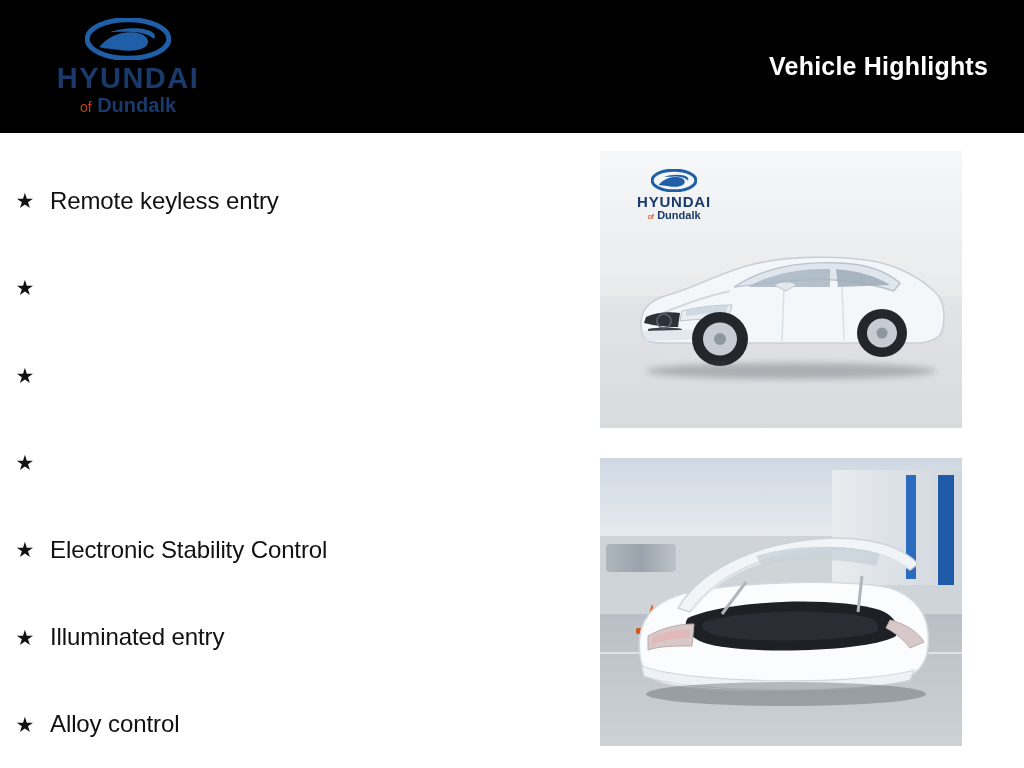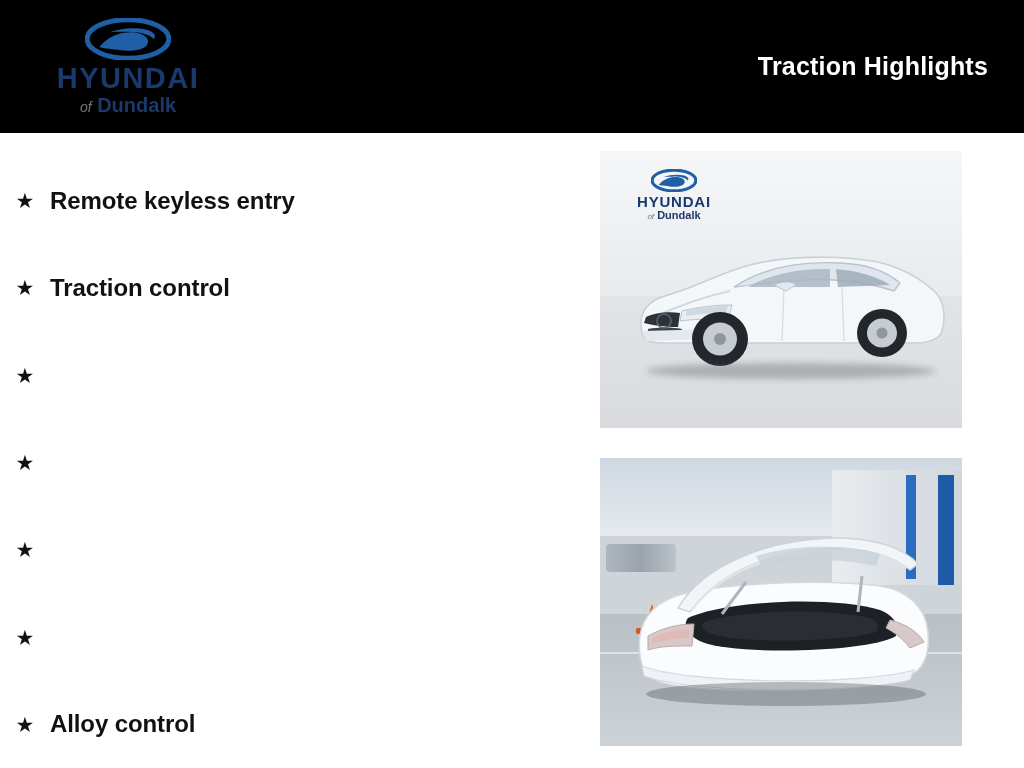--- a/index.html
+++ b/index.html
@@ -55,22 +55,21 @@
   .brand-sub {
     margin-top: 2px;
     font-size: 20px;
     font-weight: bold;
     color: #1a3a6b;
     line-height: 1;
   }
   .brand-sub .of {
     font-size: 14px;
     font-weight: normal;
-    font-style: italic;
-    color: #737373;
+    color: #c2410c;
   }
   .header-title {
     margin-right: 36px;
     color: #ffffff;
     font-size: 25px;
     font-weight: bold;
     letter-spacing: 0.2px;
   }
 
   
@@ -95,21 +94,21 @@
   }
   .bullet-star {
     width: 22px;
     text-align: center;
     font-size: 21px;
     color: #111111;
     line-height: 1;
   }
   .highlight-label {
     font-size: 24px;
-    font-weight: bold;
+    font-weight: normal;
     color: #111111;
     letter-spacing: -0.1px;
   }
 
   
   .photos {
     width: 424px;
     position: relative;
   }
   .photo {
@@ -214,51 +213,52 @@
         <path d="M20 40 C34 24 52 18 70 20 C84 22 92 30 86 38 C80 45 62 47 46 44 C34 42 24 42 20 40 Z" fill="#1f5fa8"></path>
         <path d="M34 20 C48 14 70 12 86 16 C96 19 100 24 96 29 C90 22 72 18 56 19 C46 19 38 19 34 20 Z" fill="#1f5fa8"></path>
       </svg>
       <div class="brand-word">HYUNDAI</div>
       <div class="brand-sub">
         <span class="of">of</span>
         <span>Dundalk</span>
       </div>
     </div>
 
-    <div class="header-title">Traction Highlights</div>
+    <div class="header-title">Vehicle Highlights</div>
   </div>
 
   <div class="body-area">
 
     <div class="highlights">
 
       <div class="highlight-item">
         <span class="bullet-star">★</span>
         <span class="highlight-label">Remote keyless entry</span>
       </div>
 
       <div class="highlight-item">
         <span class="bullet-star">★</span>
-        <span class="highlight-label">Traction control</span>
-      </div>
-
-      <div class="highlight-item">
-        <span class="bullet-star">★</span>
-      </div>
-
-      <div class="highlight-item">
-        <span class="bullet-star">★</span>
-      </div>
-
-      <div class="highlight-item">
-        <span class="bullet-star">★</span>
-      </div>
-
-      <div class="highlight-item">
-        <span class="bullet-star">★</span>
+      </div>
+
+      <div class="highlight-item">
+        <span class="bullet-star">★</span>
+      </div>
+
+      <div class="highlight-item">
+        <span class="bullet-star">★</span>
+      </div>
+
+      <div class="highlight-item">
+        <span class="bullet-star">★</span>
+        <span class="highlight-label">Electronic Stability Control</span>
+      </div>
+
+      <div class="highlight-item">
+        <span class="bullet-star">★</span>
+        <span class="highlight-label">Illuminated entry</span>
       </div>
 
       <div class="highlight-item">
         <span class="bullet-star">★</span>
         <span class="highlight-label">Alloy control</span>
       </div>
 
     </div>
 
     <div class="photos">

